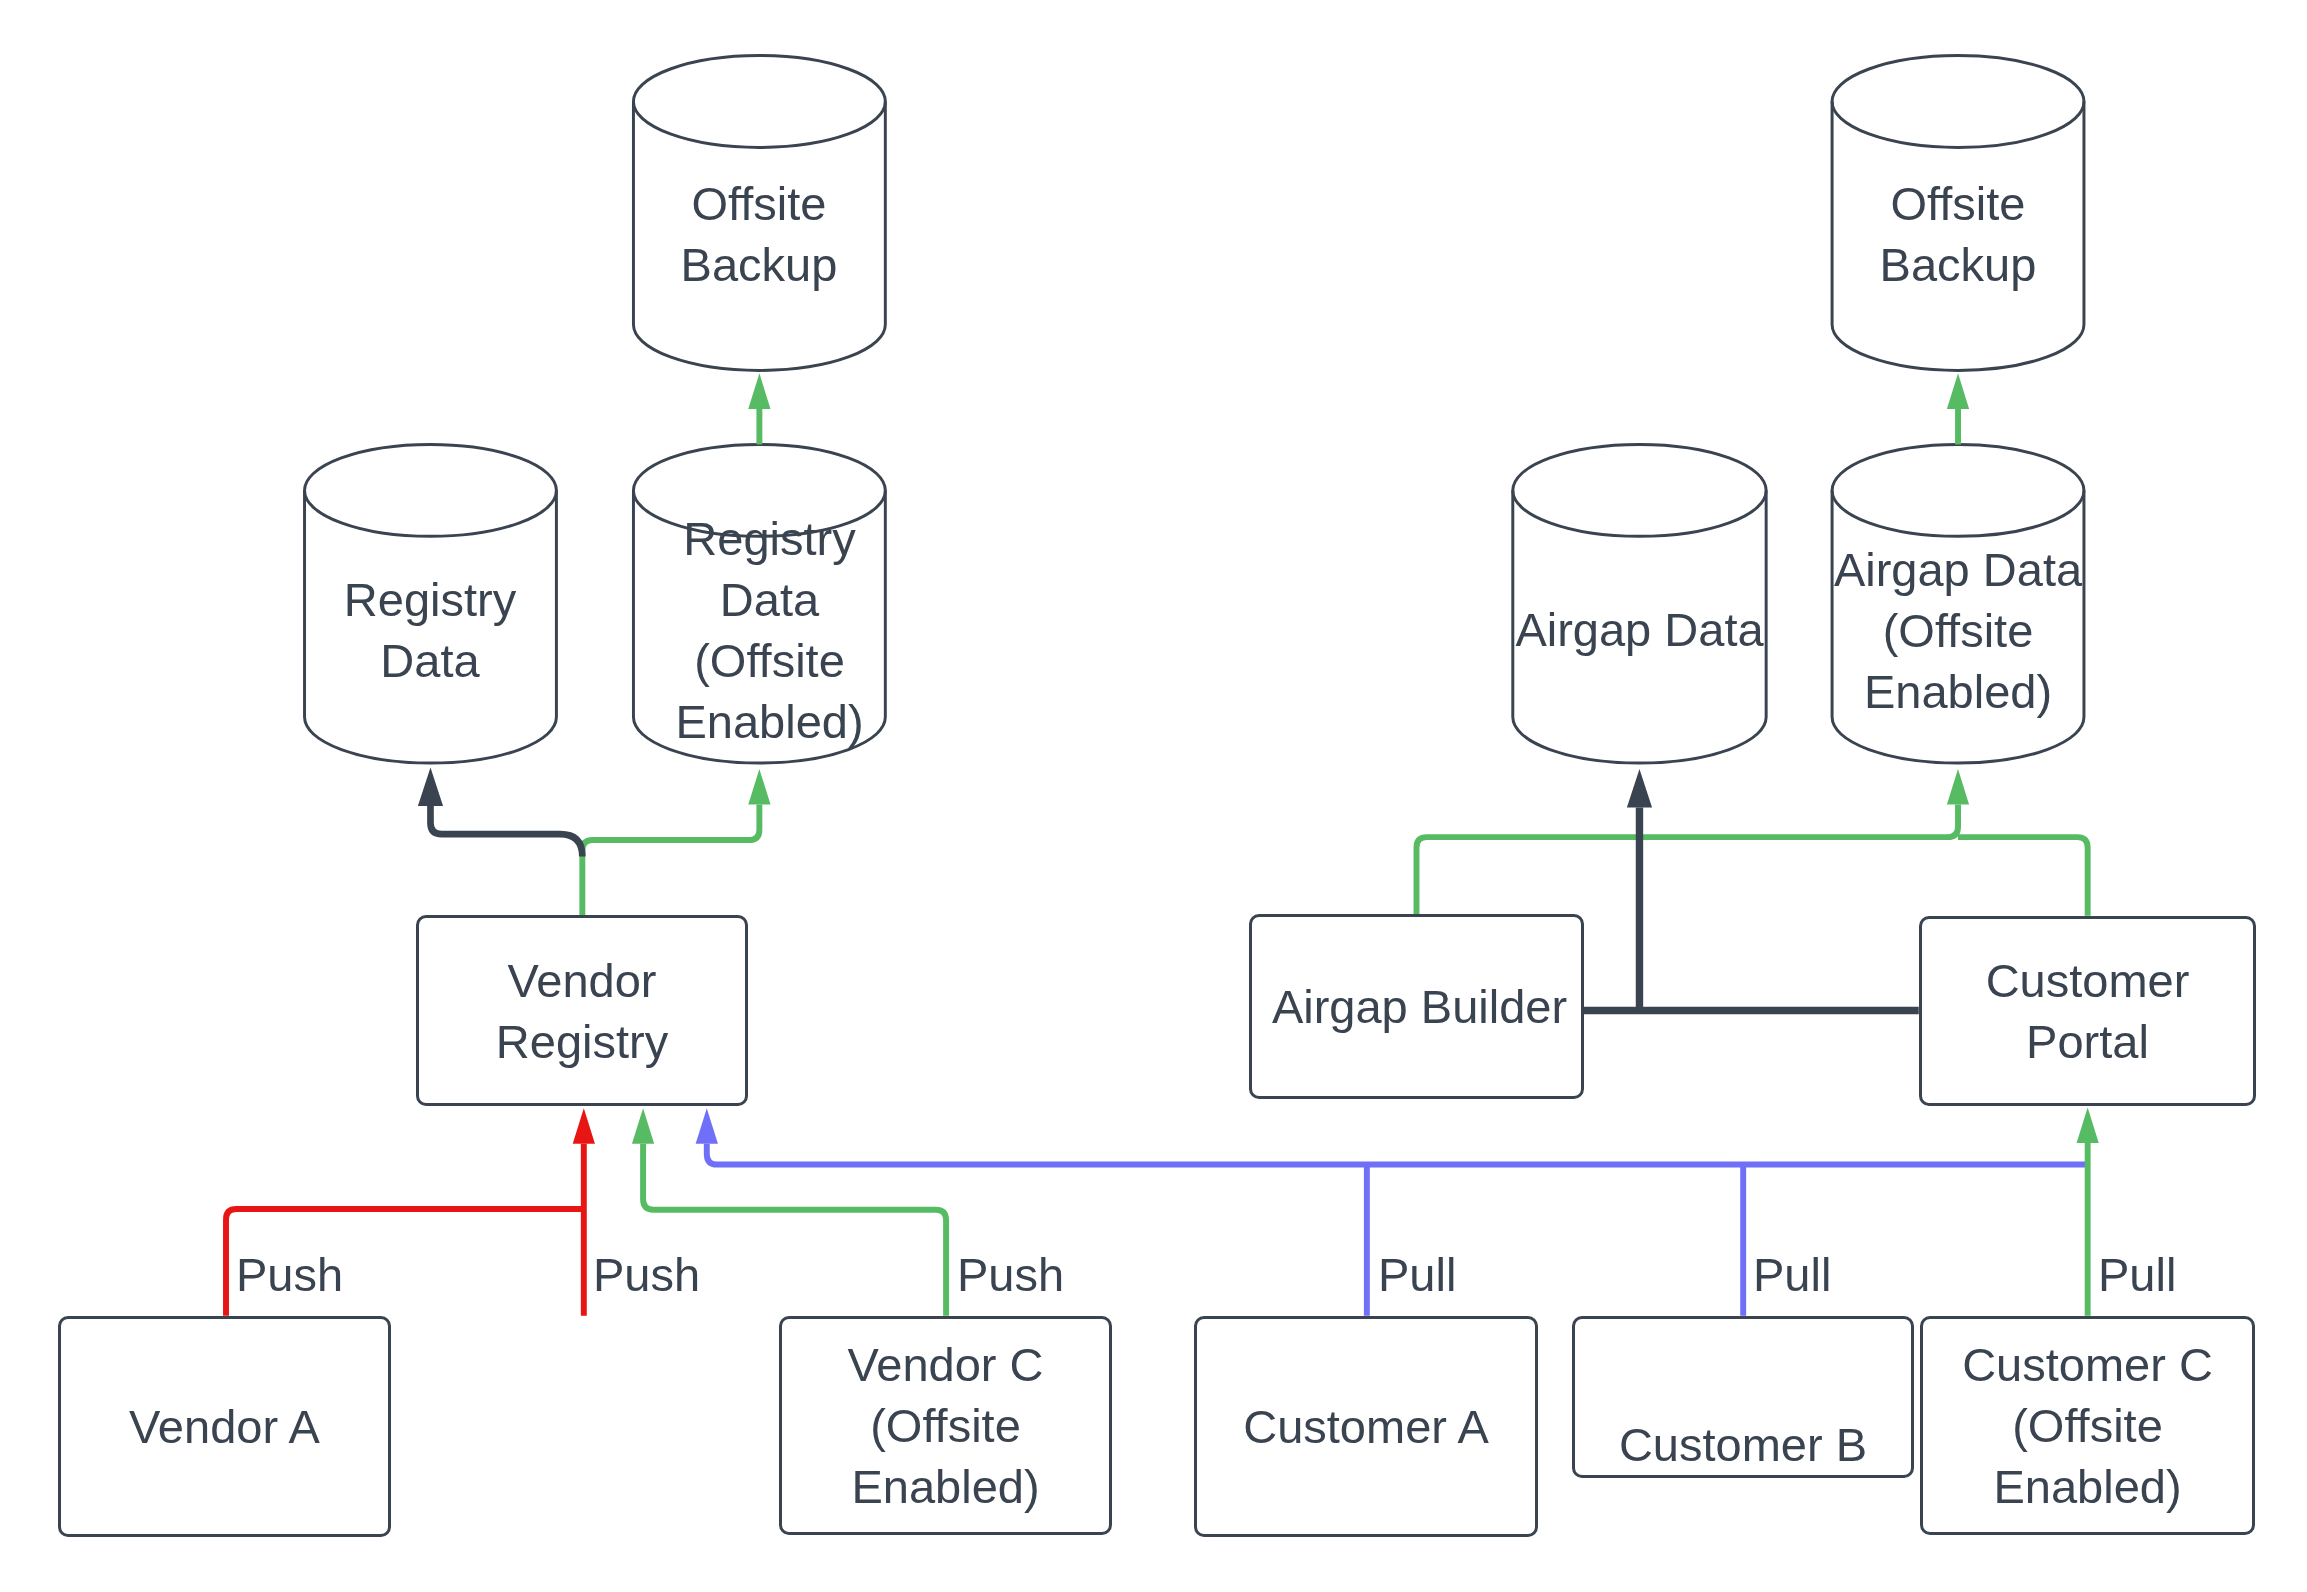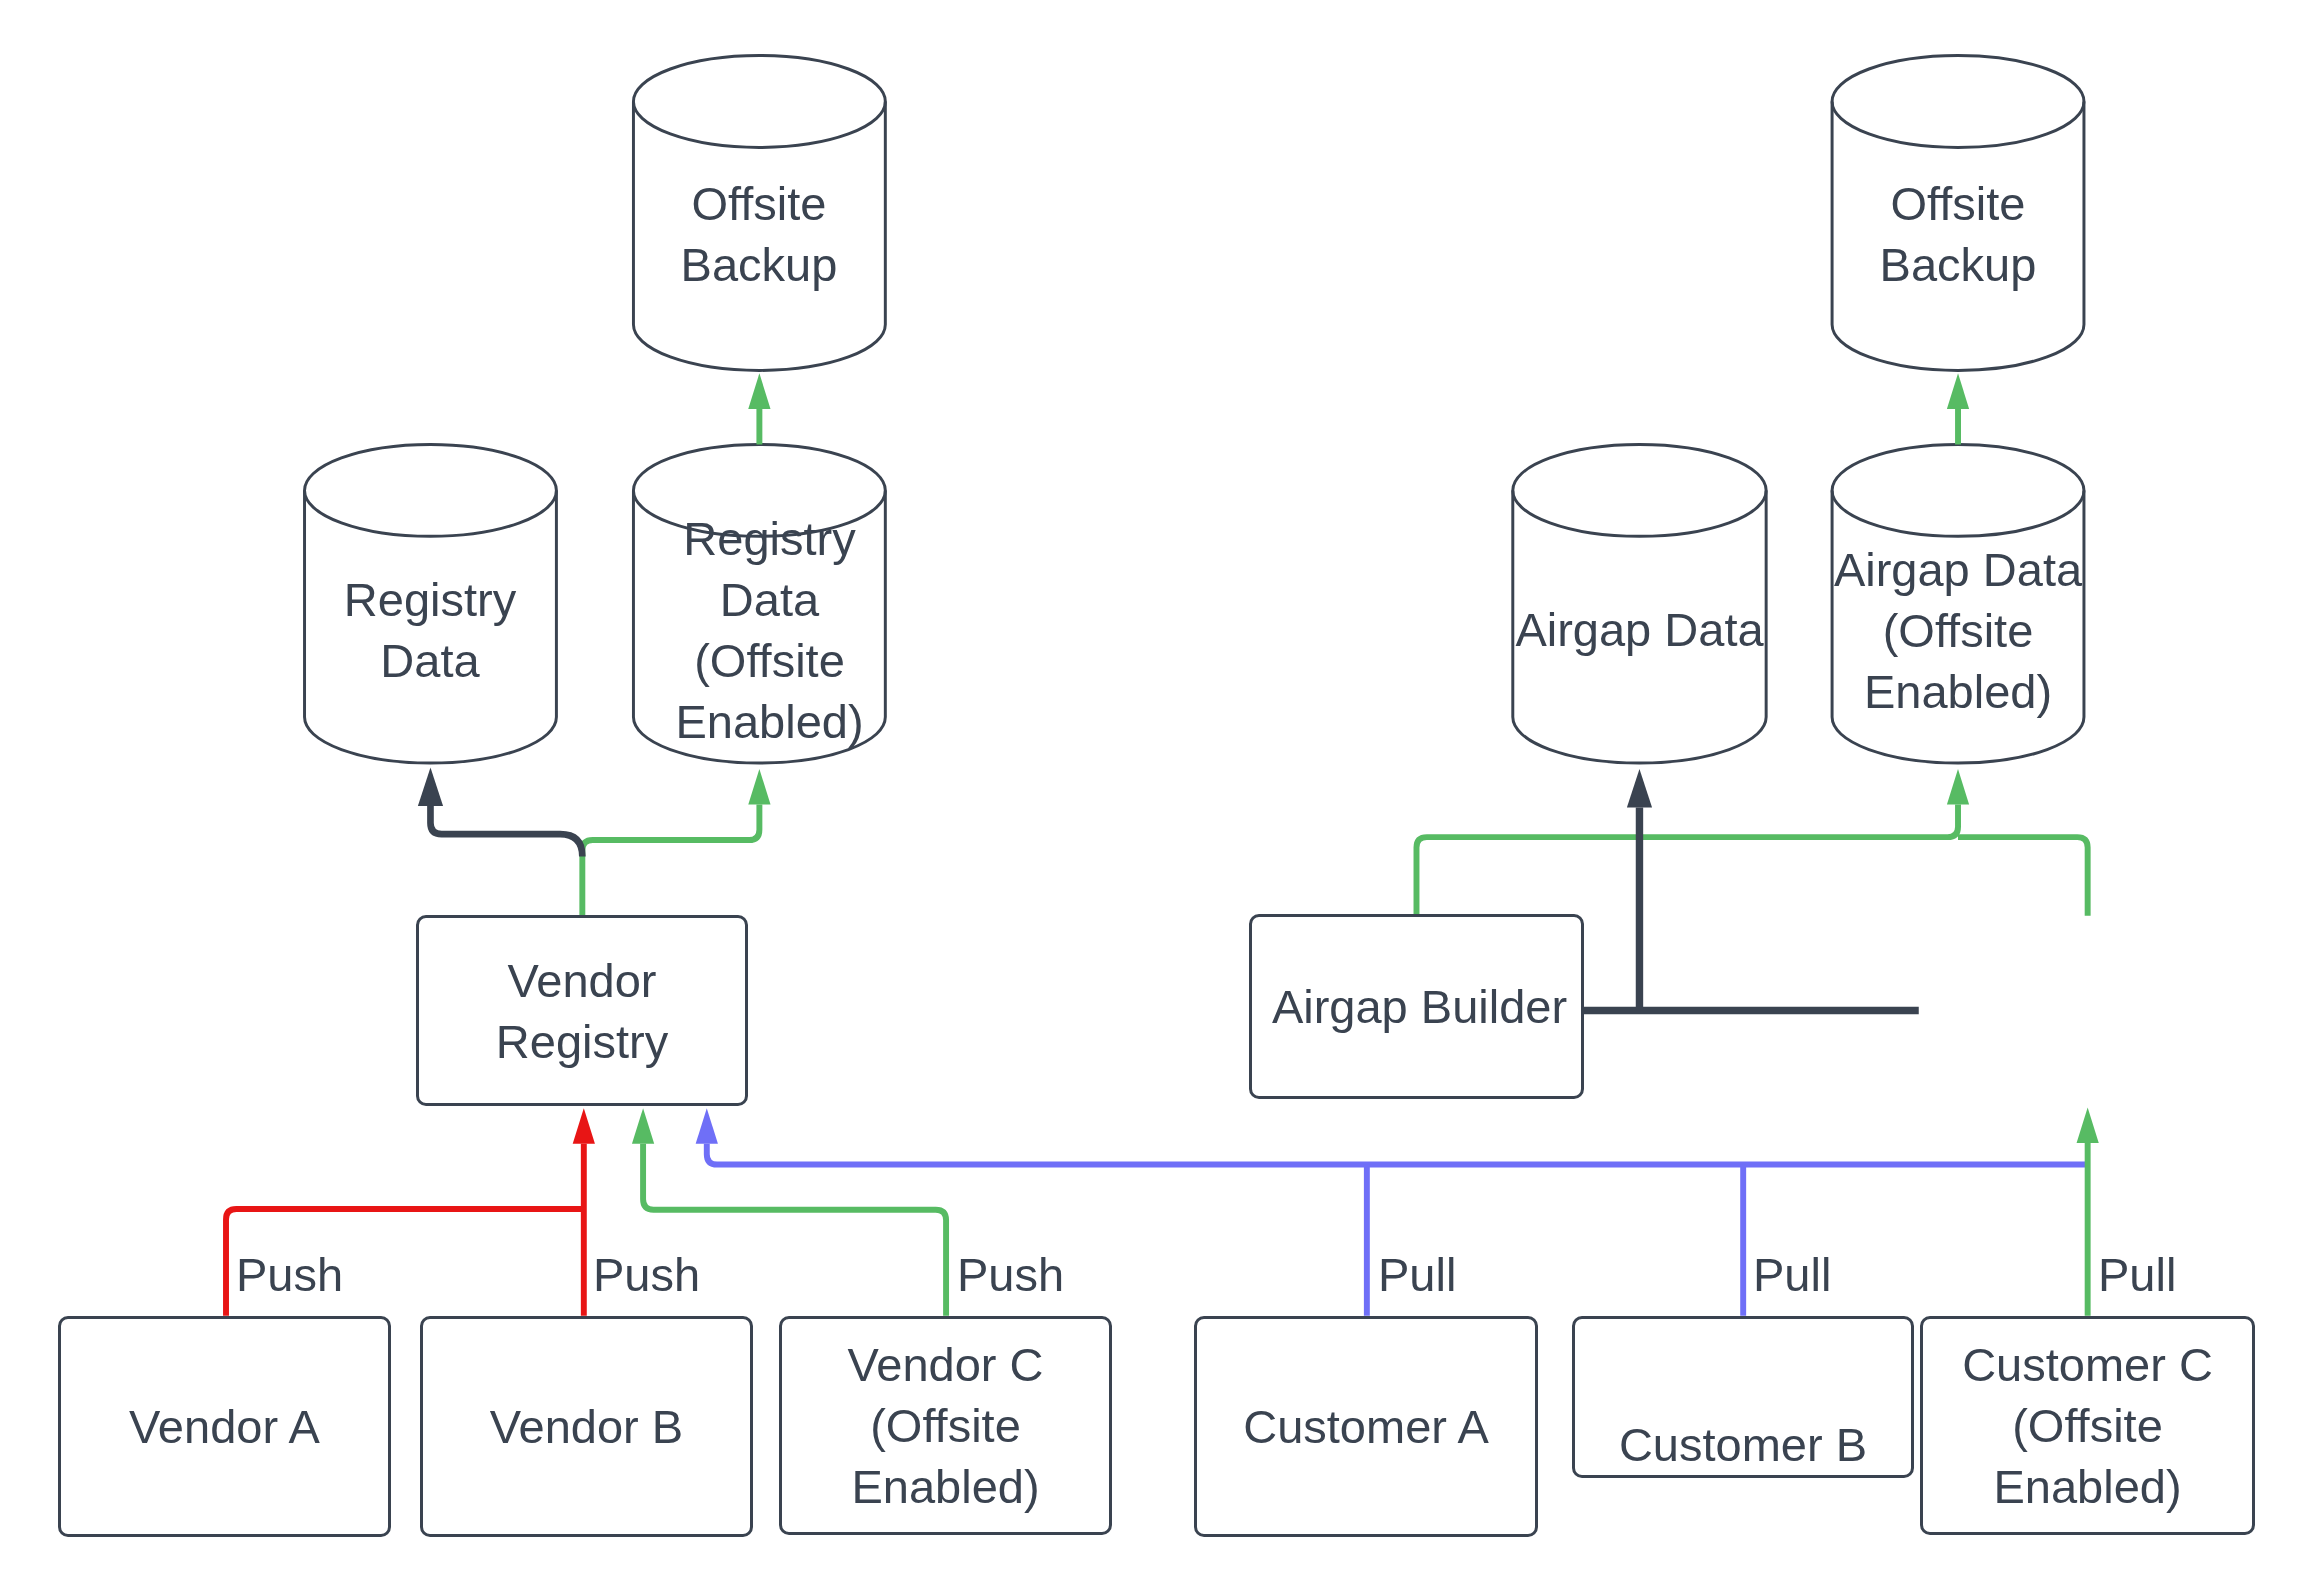--- a/index.html
+++ b/index.html
@@ -107,26 +107,26 @@
     </g>
     <path d="M2196,1090 L2213,1038 L2230,1090 Z" fill="#3A4350"></path>
   </svg>
 
   <div class="box" style="left:416px;top:915px;width:332px;height:191px;">
     <span>Vendor Registry</span>
   </div>
   <div class="box" style="left:1249px;top:914px;width:335px;height:185px;padding-left:6px;">
     <span>Airgap Builder</span>
   </div>
+  <div class="box" style="left:1919px;top:916px;width:337px;height:190px;">
+    <span>Customer Portal</span>
+  </div>
 
   <div class="box" style="left:58px;top:1316px;width:333px;height:221px;">
     <span>Vendor A</span>
-  </div>
-  <div class="box" style="left:420px;top:1316px;width:333px;height:221px;">
-    <span>Vendor B</span>
   </div>
   <div class="box" style="left:779px;top:1316px;width:333px;height:219px;padding:0 22px;">
     <span>Vendor C (Offsite Enabled)</span>
   </div>
   <div class="box" style="left:1194px;top:1316px;width:344px;height:221px;">
     <span>Customer A</span>
   </div>
   <div class="box" style="left:1572px;top:1316px;width:342px;height:162px;align-items:flex-end;">
     <span>Customer B</span>
   </div>

